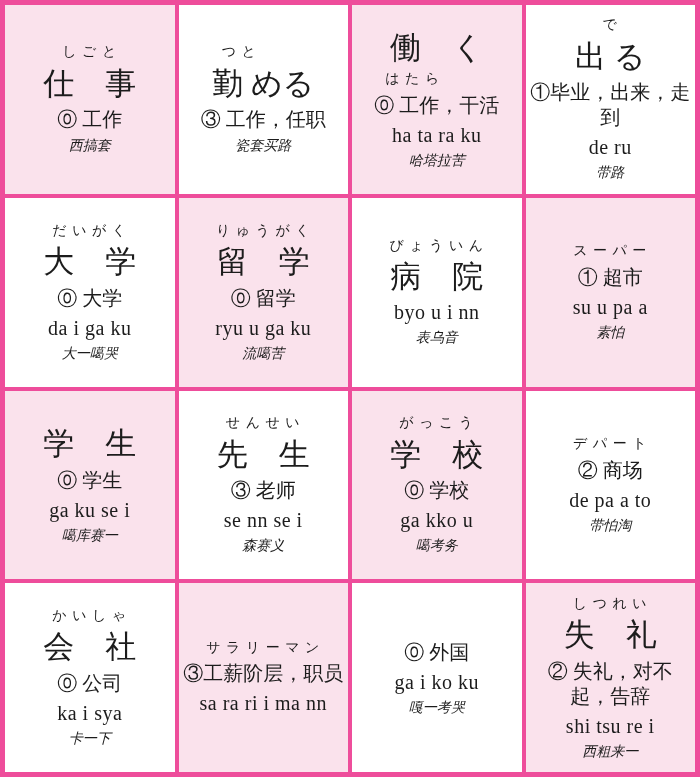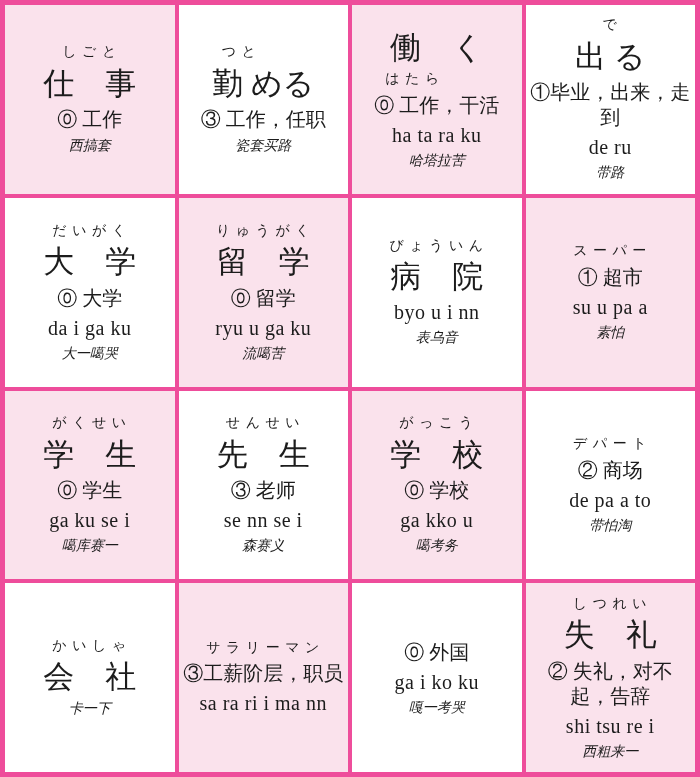--- a/index.html
+++ b/index.html
@@ -129,21 +129,20 @@
 
   <div class="card pink">
     <div class="line furigana">ス ー パ ー</div>
 
     <div class="line meaning">① 超市</div>
     <div class="line romaji">su u pa a</div>
     <div class="line mnemonic">素怕</div>
   </div>
 
   <div class="card pink">
-    <div class="line furigana">が く せ い</div>
     <div class="line word">学　生</div>
     <div class="line meaning">⓪ 学生</div>
     <div class="line romaji">ga ku se i</div>
     <div class="line mnemonic">噶库赛一</div>
   </div>
 
   <div class="card white">
     <div class="line furigana">せ ん せ い</div>
     <div class="line word">先　生</div>
     <div class="line meaning">③ 老师</div>
@@ -163,20 +162,22 @@
     <div class="line furigana">デ パ ー ト</div>
 
     <div class="line meaning">② 商场</div>
     <div class="line romaji">de pa a to</div>
     <div class="line mnemonic">带怕淘</div>
   </div>
 
   <div class="card white">
     <div class="line furigana">か い し ゃ</div>
     <div class="line word">会　社</div>
+    <div class="line meaning">⓪ 公司</div>
+    <div class="line romaji">ka i sya</div>
     <div class="line mnemonic">卡一下</div>
   </div>
 
   <div class="card pink">
     <div class="line furigana">サ ラ リ ー マ ン</div>
 
     <div class="line meaning">③工薪阶层，职员</div>
     <div class="line romaji">sa ra ri i ma nn</div>
   </div>
 

